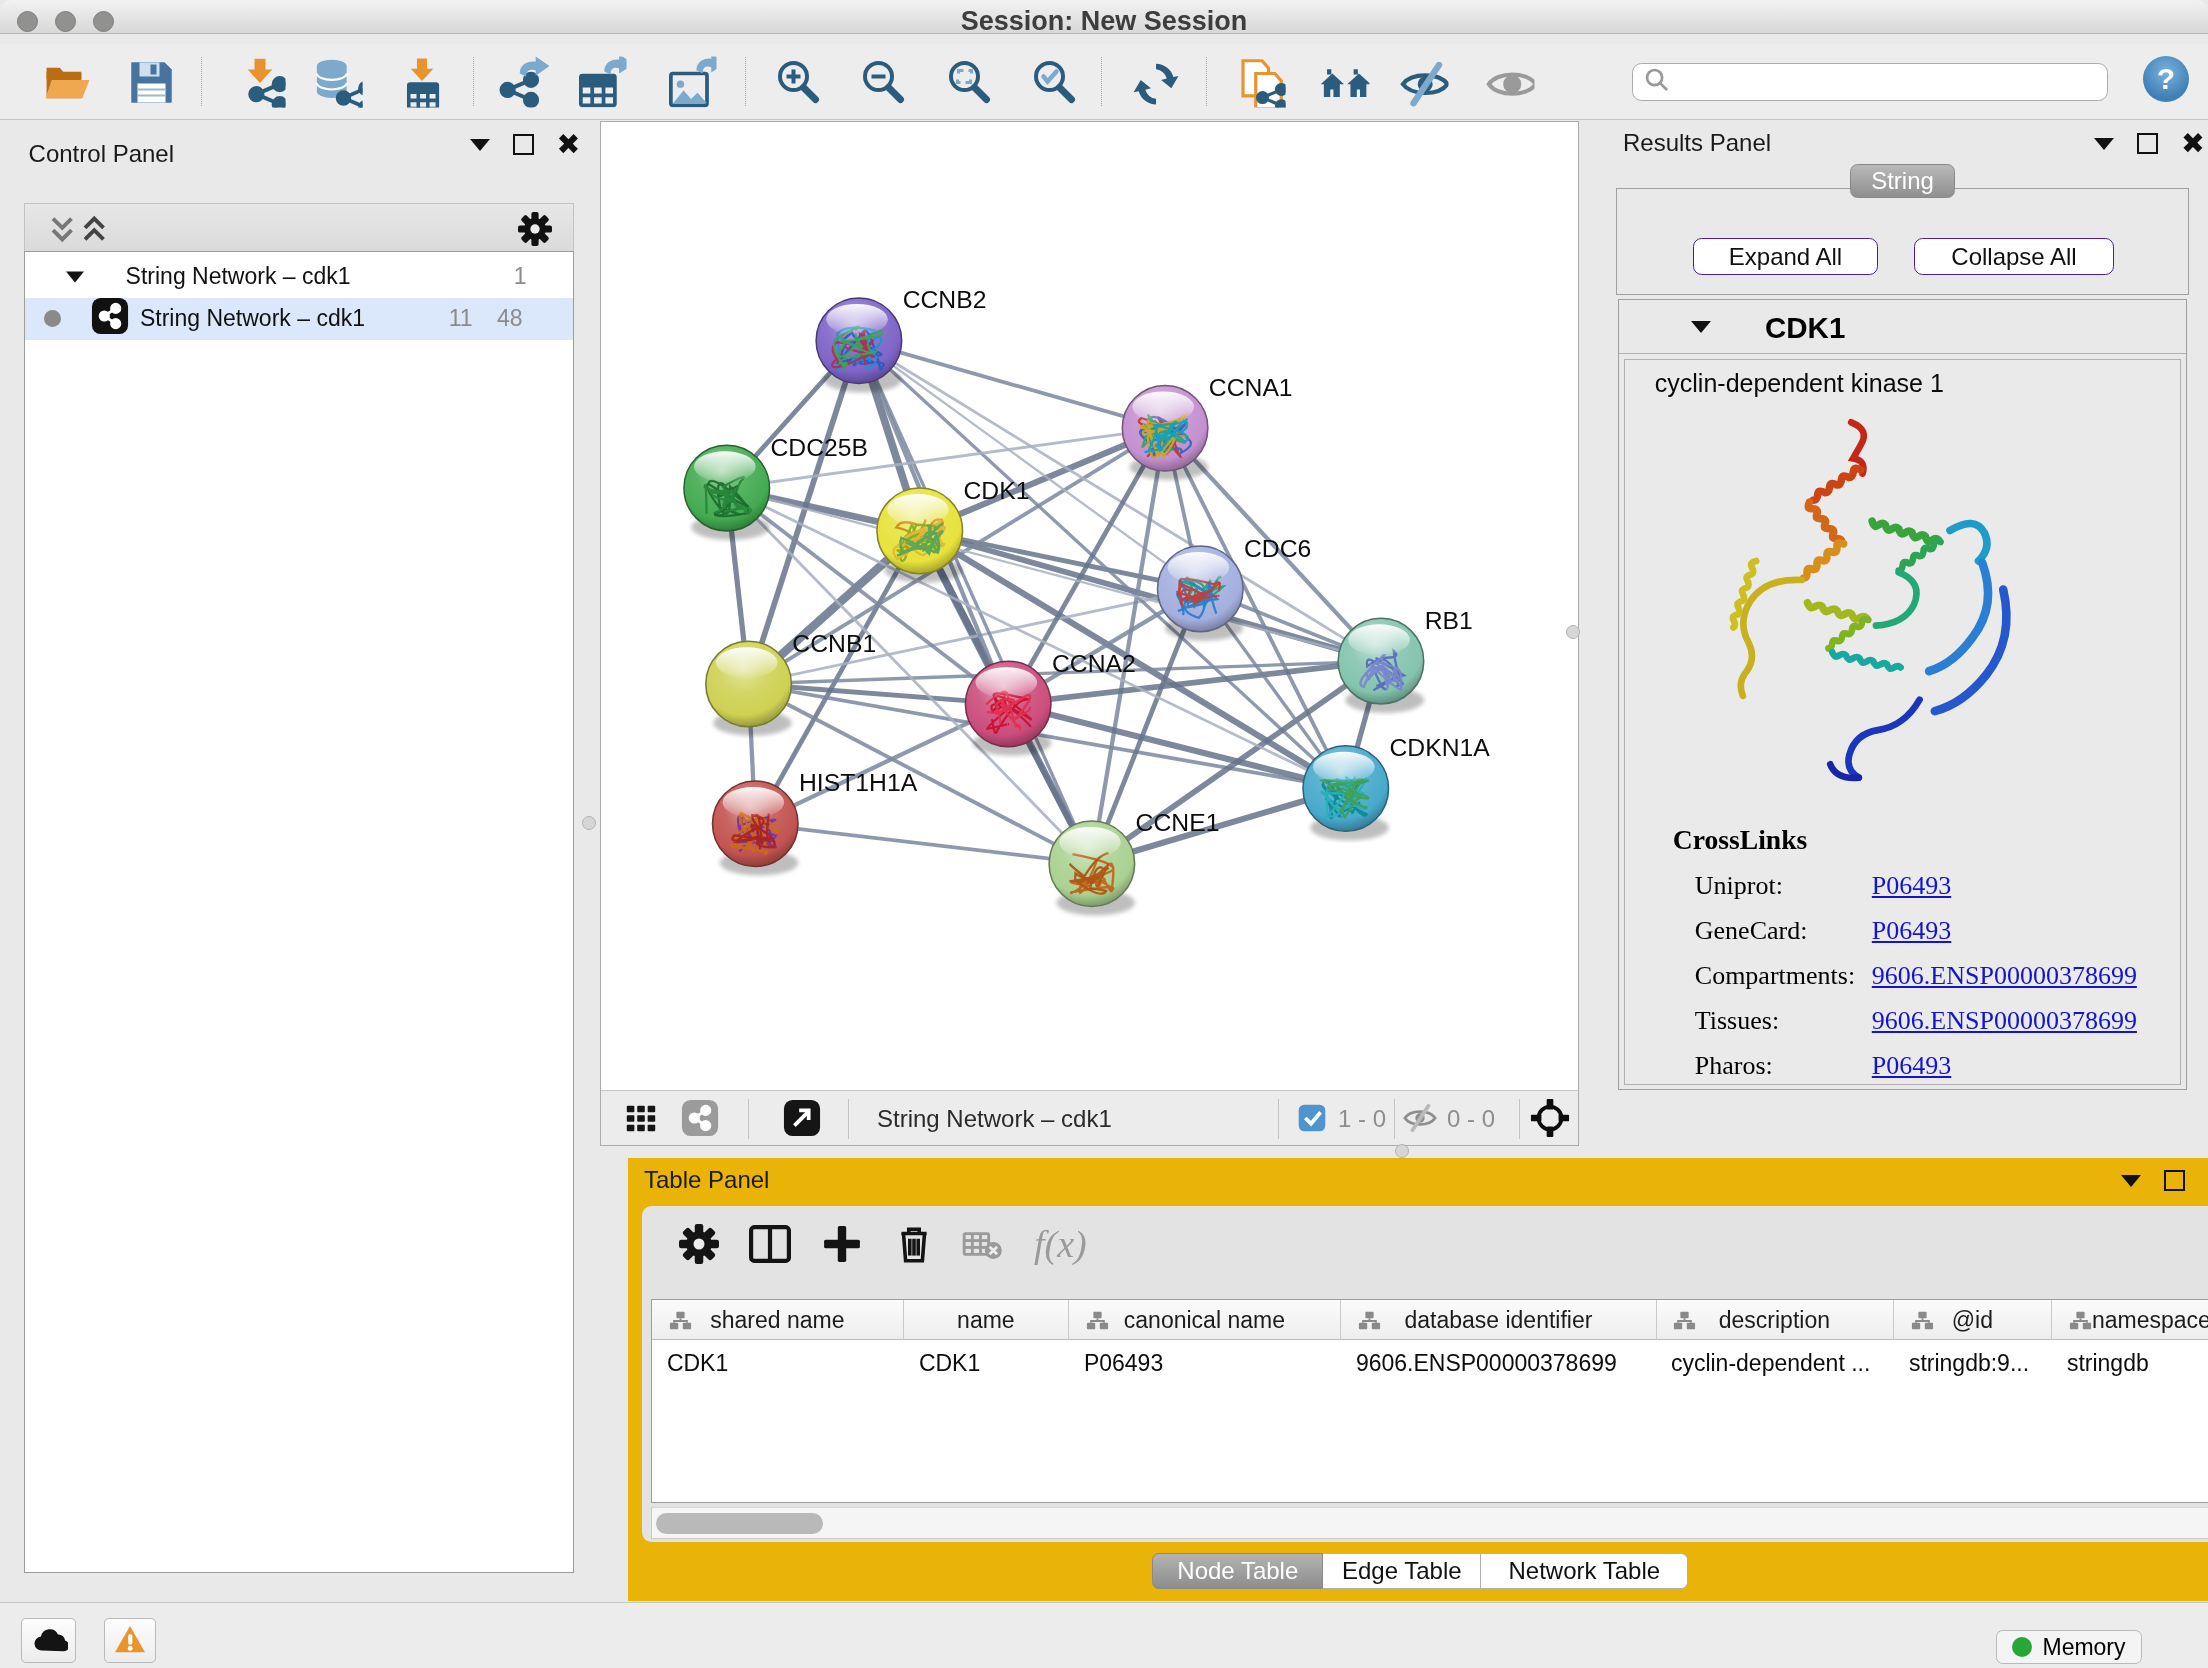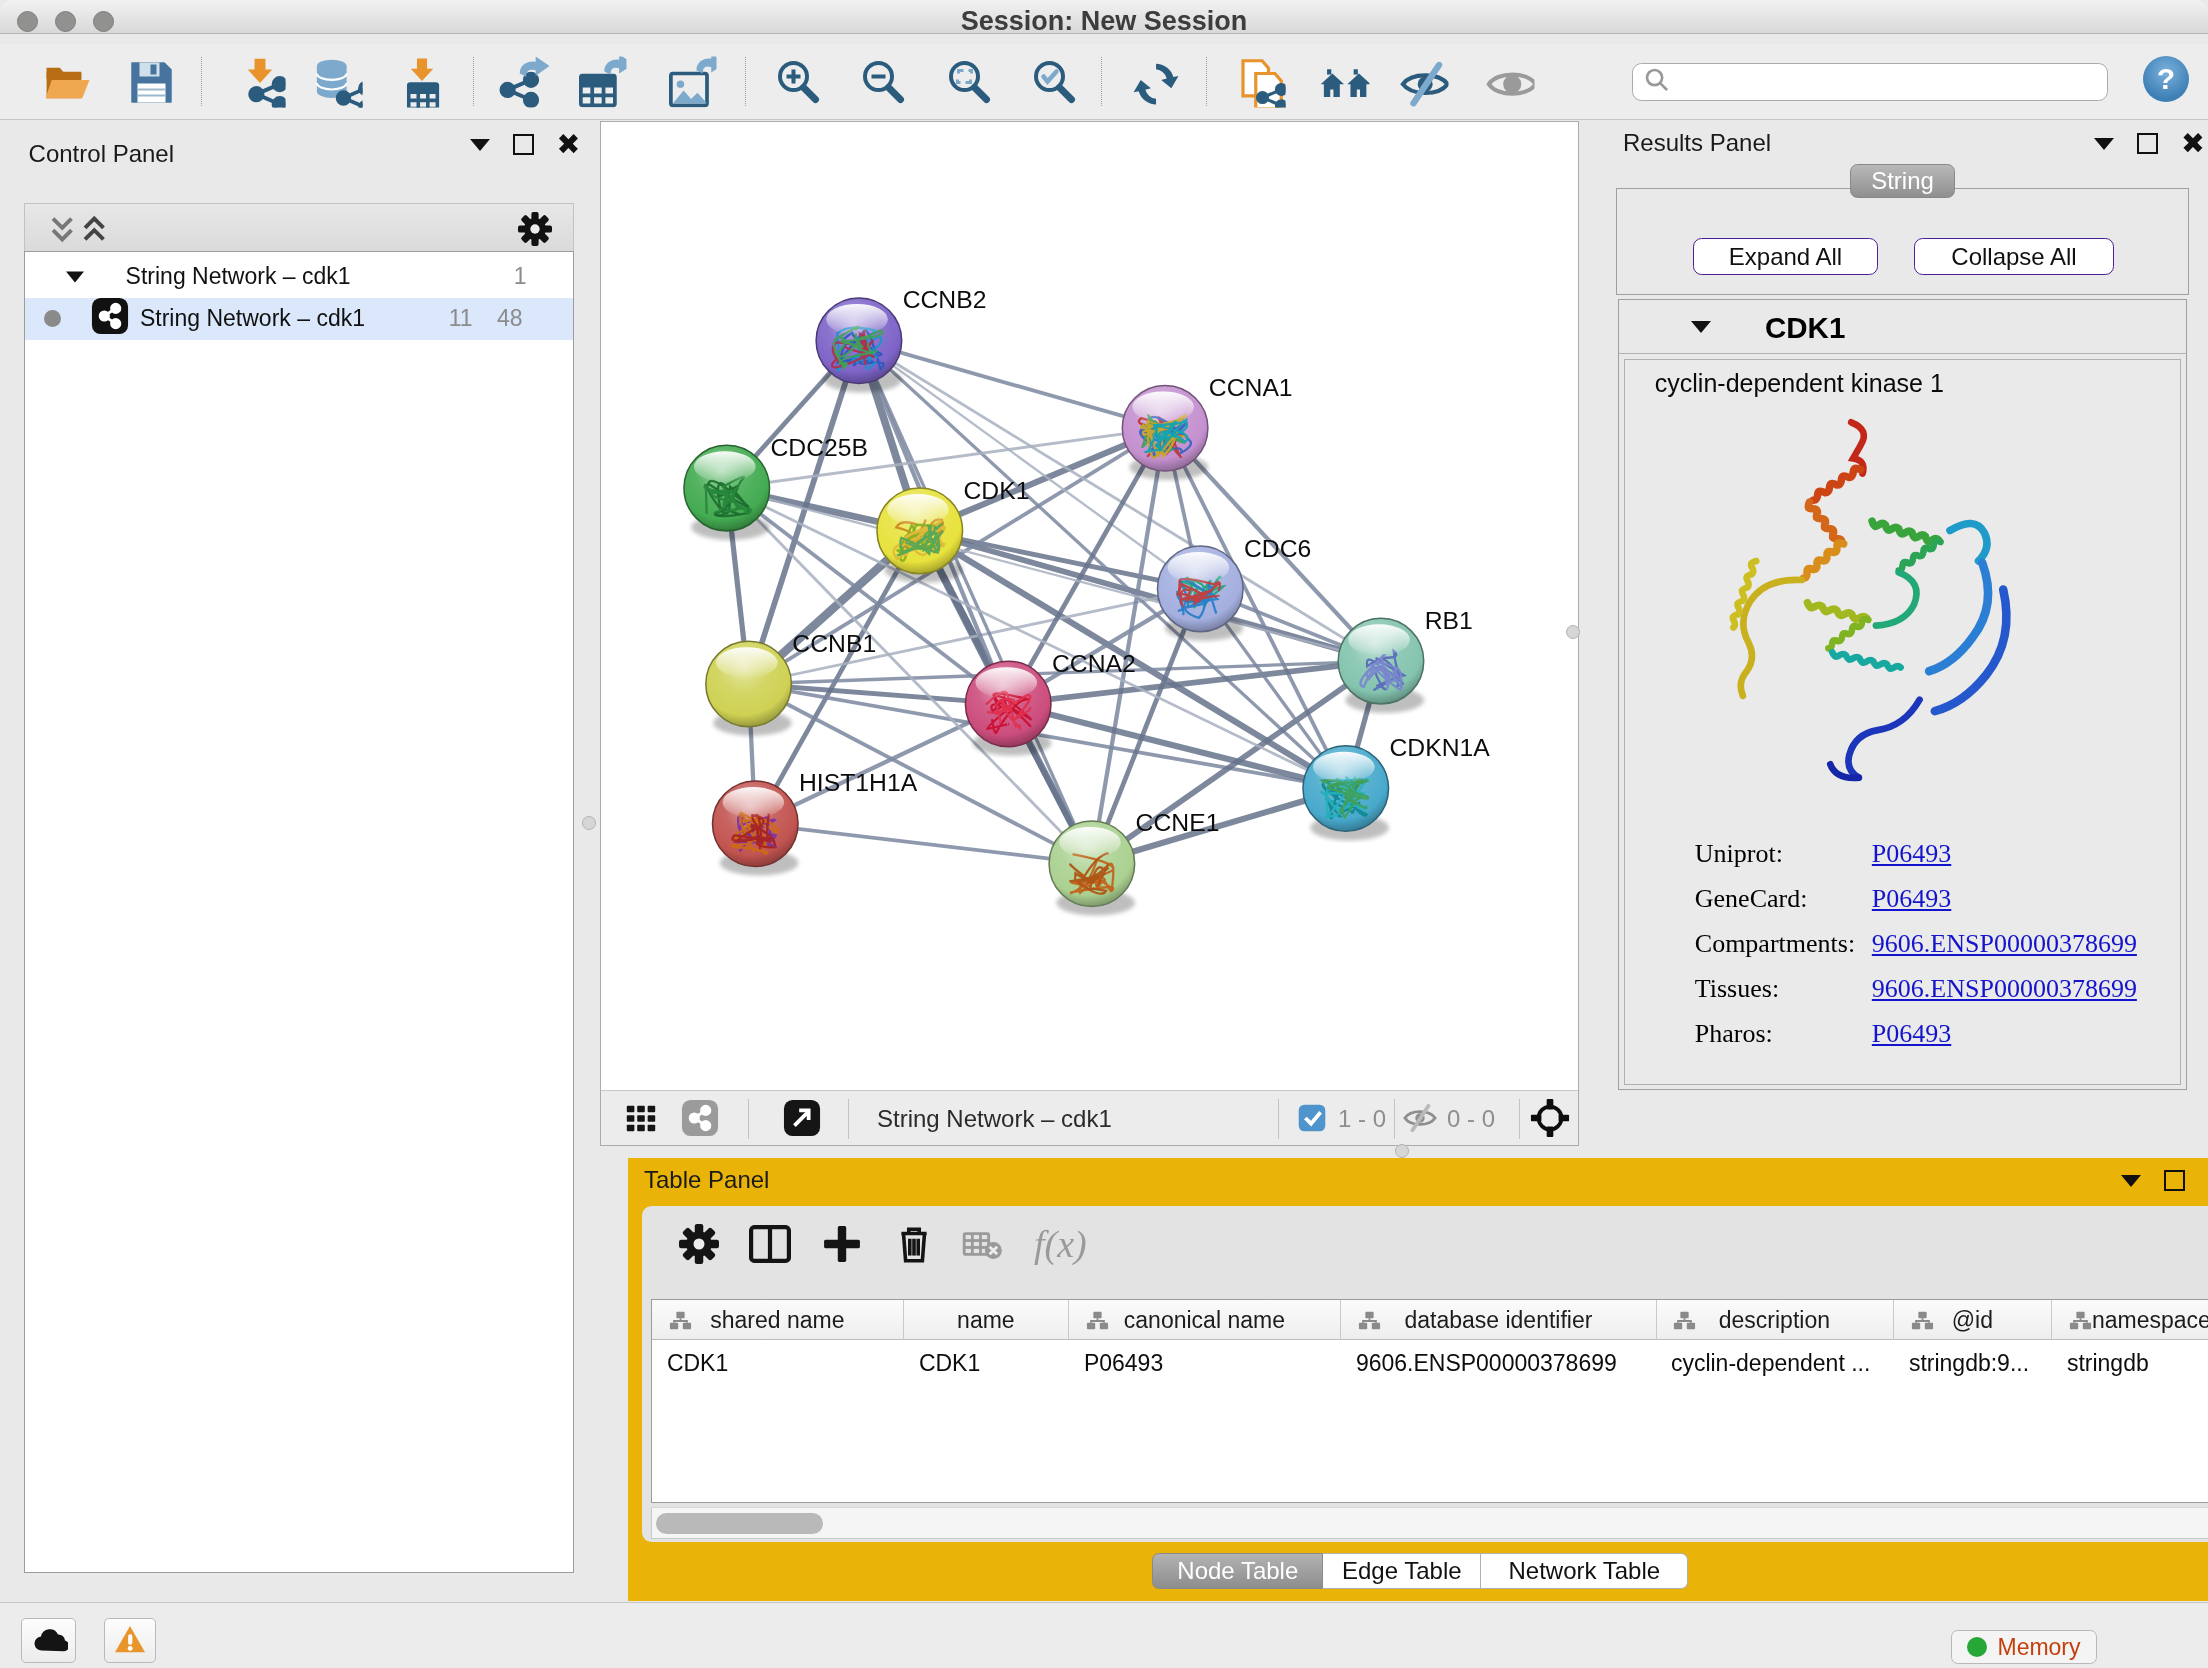--- a/index.html
+++ b/index.html
@@ -103,22 +103,22 @@
     padding-left:15px; overflow:hidden; white-space:nowrap; }
   .hscroll { position:absolute; left:8.6px; top:301px; width:1569px; height:32px; background:#f5f5f5; border:1px solid #c9c9c9; border-top:1px solid #d8d8d8; }
   .hthumb { position:absolute; left:3.8px; top:4.8px; width:167px; height:21px; background:#b9b9b9; border-radius:10.5px; }
   .tp-tabs { position:absolute; left:510px; top:347px; display:flex; height:38px; }
   .tp-tabs .seg { font-size:24px; }
 
   
   .statusbar { position:absolute; left:0; top:1602px; width:2208px; height:67px; background:#ececec; border-top:1px solid #c6c6c6; }
   .sb-btn { position:absolute; top:15px; height:45px; background:linear-gradient(#fdfdfd,#ececec); border:1px solid #b9b9b9; border-radius:4.8px;
     display:flex; align-items:center; justify-content:center; }
-  .memory { position:absolute; left:1951px; top:27px; width:146px; height:34px; background:#f4f4f4; border:1px solid #b9b9b9; border-radius:6.7px;
-    display:flex; align-items:center; justify-content:center; gap:10px; font-size:23px; color:#c2410c; }
+  .memory { position:absolute; left:1996px; top:27px; width:146px; height:34px; background:#f4f4f4; border:1px solid #b9b9b9; border-radius:6.7px;
+    display:flex; align-items:center; justify-content:center; gap:10px; font-size:23px; color:#000000; }
   .memdot { width:20px; height:20px; border-radius:50%; background:#27a737; }
 
   .handle-dot { position:absolute; width:14.3px; height:14.3px; border-radius:50%; background:#d6d6d6; border:1px solid #b3b3b3; }
 </style>
 </head>
 <body>
 
 <div id="win">
 
   <div class="titlebar">
@@ -853,20 +853,21 @@
             <path d="M290,140 C 278.3032949289434,134.66149922911697 286.97868202842267,147.3854003083532 279,147.5 C 267.3032949289434,142.16149922911697 275.97868202842267,154.8854003083532 268,155 C 256.3032949289434,149.66149922911697 264.97868202842267,162.3854003083532 257,162.5 C 245.3032949289434,157.16149922911697 253.97868202842264,169.8854003083532 246,170" fill="none" stroke="#2ba456" stroke-width="7" stroke-linecap="round"></path>
             <path d="M246,172 q26,10 16,34 q-10,20 -40,22" fill="none" stroke="#23a878" stroke-width="7" stroke-linecap="round"></path>
             <path d="M176,256 C 181.03069542181342,267.36187060183954 184.0677218312746,253.6952517592642 190.4,259.2 C 195.43069542181343,270.56187060183953 198.46772183127462,256.8952517592642 204.8,262.4 C 209.83069542181343,273.7618706018395 212.86772183127462,260.0952517592642 219.2,265.6 C 224.23069542181344,276.9618706018395 227.26772183127463,263.2952517592642 233.6,268.8 C 238.63069542181344,280.1618706018395 241.66772183127463,266.4952517592642 248,272" fill="none" stroke="#17a8a0" stroke-width="7" stroke-linecap="round"></path>
             <path d="M300,128 q26,-16 36,2 q8,16 -6,30" fill="none" stroke="#1f9bc9" stroke-width="8" stroke-linecap="round"></path>
             <path d="M334,162 q16,44 -10,78 q-20,28 -46,36" fill="none" stroke="#2a7fd4" stroke-width="9" stroke-linecap="round"></path>
             <path d="M356,190 q12,52 -18,90 q-24,30 -54,38" fill="none" stroke="#2458cc" stroke-width="9" stroke-linecap="round"></path>
             <path d="M268,306 q-16,28 -44,32 q-24,4 -30,26 q-4,16 10,24" fill="none" stroke="#1b36bb" stroke-width="7" stroke-linecap="round"></path>
             <path d="M204,388 q-24,2 -30,-14" fill="none" stroke="#1527a8" stroke-width="7" stroke-linecap="round"></path>
           </svg>
         <div class="crosslinks">
+          <div class="cl-title">CrossLinks</div>
           <div id="cl-rows">
               <div class="cl-row">
                 <span class="cl-label">Uniprot:</span>
                 <span class="cl-link">P06493</span>
               </div>
               <div class="cl-row">
                 <span class="cl-label">GeneCard:</span>
                 <span class="cl-link">P06493</span>
               </div>
               <div class="cl-row">

